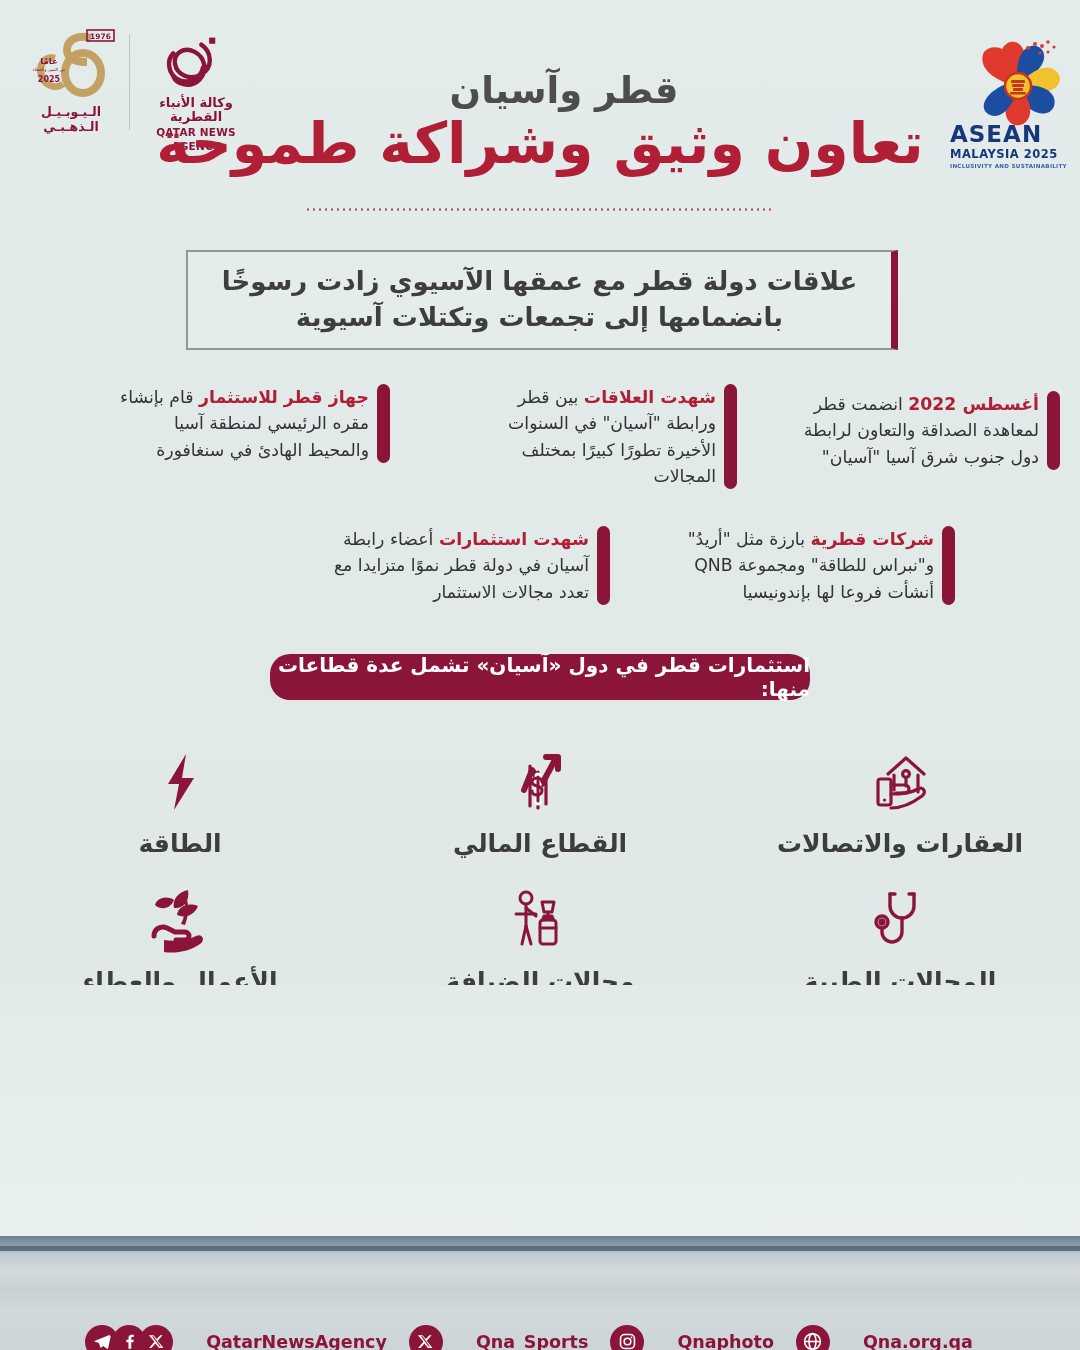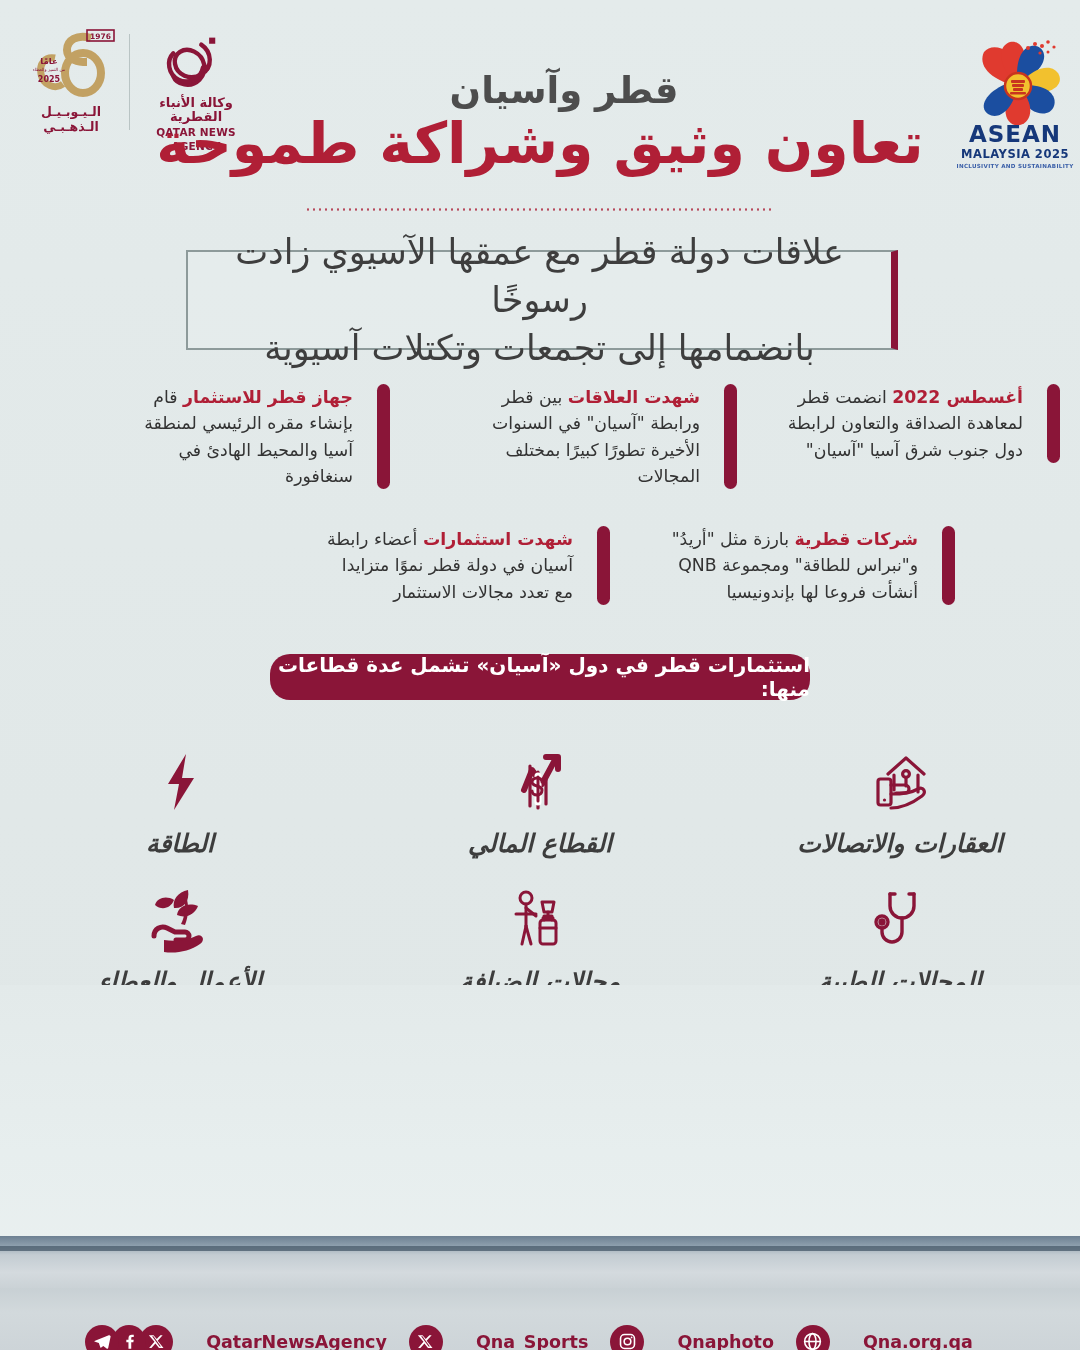--- a/index.html
+++ b/index.html
@@ -22,21 +22,21 @@
     overflow: hidden;
   }
 
   
   .header { position: absolute; top: 0; left: 0; width: 1080px; height: 200px; }
 
   .asean-logo {
     position: absolute; top: 26px; right: 0; left: 28px; width: 130px; height: 150px;
   }
   .asean-swirl { position: absolute; top: 8px; left: 18px; width: 100px; height: 100px; }
-  .asean-text { position:absolute; bottom: 6px; left: 0; width: 130px; text-align:center; }
+  .asean-text { position:absolute; bottom: 6px; left: 0; width: 130px; text-align:left; }
   .asean-title {
     font-family: "DejaVu Sans", sans-serif; font-weight: 700; font-size: 23px;
     letter-spacing: 1px; color: #16387a; line-height: 1;
   }
   .asean-sub {
     font-family: "DejaVu Sans", sans-serif; font-weight: 700; font-size: 11.5px;
     letter-spacing: 0.5px; color: #16387a; line-height: 1.4;
   }
   .asean-tag {
     font-family: "DejaVu Sans", sans-serif; font-weight: 600; font-size: 5.6px;
@@ -76,29 +76,29 @@
 
   
   .statement {
     position:absolute; top: 250px; left: 186px; width: 712px; height: 100px;
     border: 2px solid #8d9a9a;
     border-right: 7px solid #8a1538;
     background: rgba(255,255,255,0.10);
     display:flex; align-items:center; justify-content:center;
   }
   .statement p {
-    font-size: 35px; font-weight: 400; color: #3e3e3e; line-height: 1.38; text-align:center;
+    font-size: 26px; font-weight: 700; color: #3e3e3e; line-height: 1.38; text-align:center;
     padding: 0 22px;
   }
 
   
   .facts { position:absolute; top: 384px; left: 0; width: 1080px; }
   .fact-row { position:relative; width: 1080px; }
   .fact {
-    position:absolute; display:flex; align-items:stretch; gap: 24px;
+    position:absolute; display:flex; align-items:stretch; gap: 8px;
   }
   .fact-bar {
     width: 13px; border-radius: 7px; background: #8a1538; flex: 0 0 13px;
   }
   .fact-text {
     font-size: 17.3px; line-height: 1.52; color: #333333; text-align: right; font-weight: 500;
   }
   .fact-text b { color: #b01f36; font-weight: 800; }
 
   
@@ -113,21 +113,21 @@
 
   
   .sectors { position:absolute; top: 718px; left: 0; width: 1080px; }
   .sector-row { display:flex; width: 1080px; }
   .sector {
     flex: 1 1 0; display:flex; flex-direction:column; align-items:center; justify-content:flex-end;
     height: 138px;
   }
   .sector-icon { height: 78px; display:flex; align-items:center; justify-content:center; }
   .sector-label {
-    font-size: 25px; font-weight: 700; color: #3d3d3d; margin-top: 10px; line-height: 1; font-style: italic;
+    font-size: 25px; font-weight: 700; color: #3d3d3d; margin-top: 10px; line-height: 1;
   }
 
   
   .skyline {
     position:absolute; bottom: 60px; left: 0; width: 1080px; height: 305px; overflow:hidden;
   }
   .sky-bg { position:absolute; inset: 0; background: linear-gradient(180deg,#e3eaea 0%, #e7eeee 55%, #eaf0f0 100%); }
   .ground {
     position:absolute; bottom: 0; left: 0; width: 1080px; height: 44px;
     background: linear-gradient(180deg,#9aa9b4 0%, #c3ccd2 20%, #d4dade 60%, #c9d1d5 100%);
@@ -251,21 +251,21 @@
   <div class="statement">
     <p>
       <span>علاقات دولة قطر مع عمقها الآسيوي زادت رسوخًا</span><br>
       <span>بانضمامها إلى تجمعات وتكتلات آسيوية</span>
     </p>
   </div>
 
   <div class="facts">
     <div class="fact-row" style="height:130px;">
 
-      <div class="fact" style="right:20px; width:275px;">
+      <div class="fact" style="right:20px; width:275px;margin-top:7px;">
         <div class="fact-bar"></div>
         <div class="fact-text">
           <b>أغسطس 2022</b><span> انضمت قطر لمعاهدة الصداقة والتعاون لرابطة دول جنوب شرق آسيا "آسيان"</span>
         </div>
       </div>
 
       <div class="fact" style="right:343px; width:270px;">
         <div class="fact-bar"></div>
         <div class="fact-text">
           <b>شهدت العلاقات</b><span> بين قطر ورابطة "آسيان" في السنوات الأخيرة تطورًا كبيرًا بمختلف المجالات</span>

